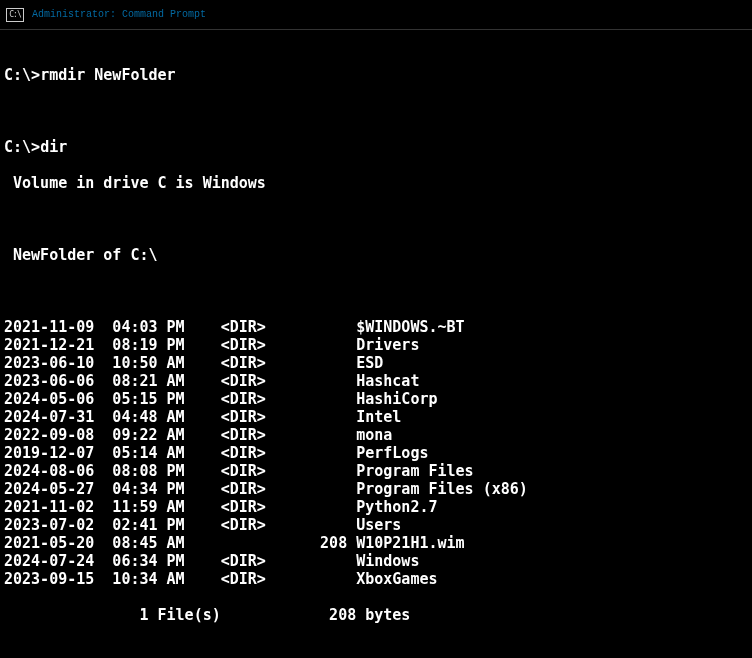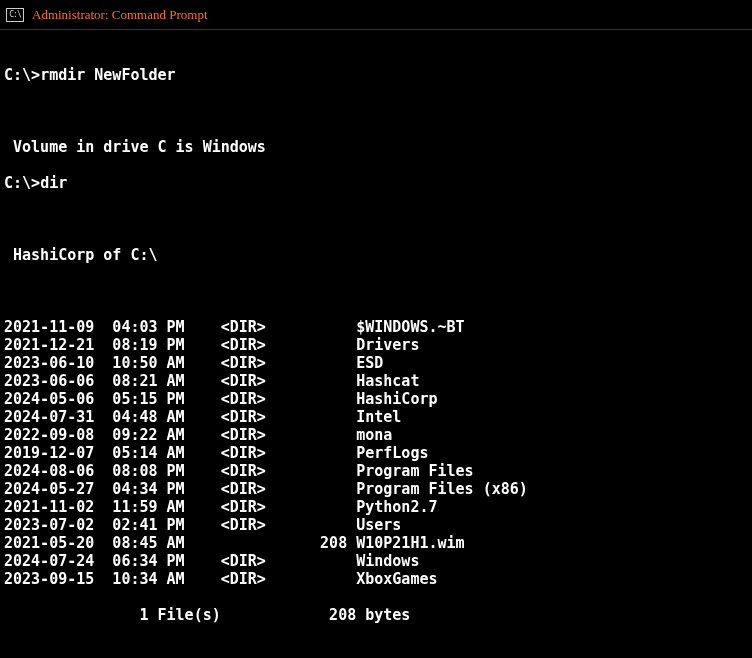--- a/index.html
+++ b/index.html
@@ -27,23 +27,23 @@
       background: #000;
       display: flex;
       align-items: center;
       justify-content: center;
       font-size: 8px;
       color: #ccc;
       letter-spacing: -1px;
       font-family: Consolas, monospace;
     }
     .titlebar-text {
-      color: #f97316;
-      font-size: 13px;
-      font-family: Liberation Serif, serif;
+      color: #0369a1;
+      font-size: 10px;
+      font-family: Liberation Mono, monospace;
       font-weight: 400;
     }
     .terminal {
       padding: 18px 4px 4px 4px;
       color: #fff;
       font-size: 15px;
       line-height: 18px;
       white-space: pre;
       font-family: Consolas, "Lucida Console", monospace;
       letter-spacing: 0;
@@ -55,23 +55,23 @@
 <body>
 
 <div class="titlebar">
   <span class="titlebar-icon">C:\</span>
   <span class="titlebar-text">Administrator: Command Prompt</span>
 </div>
 
 <div class="terminal">
 <div class="line"><span>C:\&gt;</span><span>rmdir NewFolder</span></div>
 <div class="line"> </div>
+<div class="line"><span>C:\&gt;</span><span>dir</span></div>
 <div class="line"> Volume in drive C is Windows</div>
-<div class="line"><span>C:\&gt;</span><span>dir</span></div>
 <div class="line"> </div>
-<div class="line"> HashiCorp of C:\</div>
+<div class="line"> NewFolder of C:\</div>
 <div class="line"> </div>
 <div id="entries"><div class="line">2021-11-09  04:03 PM    &lt;DIR&gt;          $WINDOWS.~BT</div><div class="line">2021-12-21  08:19 PM    &lt;DIR&gt;          Drivers</div><div class="line">2023-06-10  10:50 AM    &lt;DIR&gt;          ESD</div><div class="line">2023-06-06  08:21 AM    &lt;DIR&gt;          Hashcat</div><div class="line">2024-05-06  05:15 PM    &lt;DIR&gt;          HashiCorp</div><div class="line">2024-07-31  04:48 AM    &lt;DIR&gt;          Intel</div><div class="line">2022-09-08  09:22 AM    &lt;DIR&gt;          mona</div><div class="line">2019-12-07  05:14 AM    &lt;DIR&gt;          PerfLogs</div><div class="line">2024-08-06  08:08 PM    &lt;DIR&gt;          Program Files</div><div class="line">2024-05-27  04:34 PM    &lt;DIR&gt;          Program Files (x86)</div><div class="line">2021-11-02  11:59 AM    &lt;DIR&gt;          Python2.7</div><div class="line">2023-07-02  02:41 PM    &lt;DIR&gt;          Users</div><div class="line">2021-05-20  08:45 AM               208 W10P21H1.wim</div><div class="line">2024-07-24  06:34 PM    &lt;DIR&gt;          Windows</div><div class="line">2023-09-15  10:34 AM    &lt;DIR&gt;          XboxGames</div></div>
 <div class="line">               1 File(s)            208 bytes</div>
 
 
 
 </div>
 
 </body></html>

